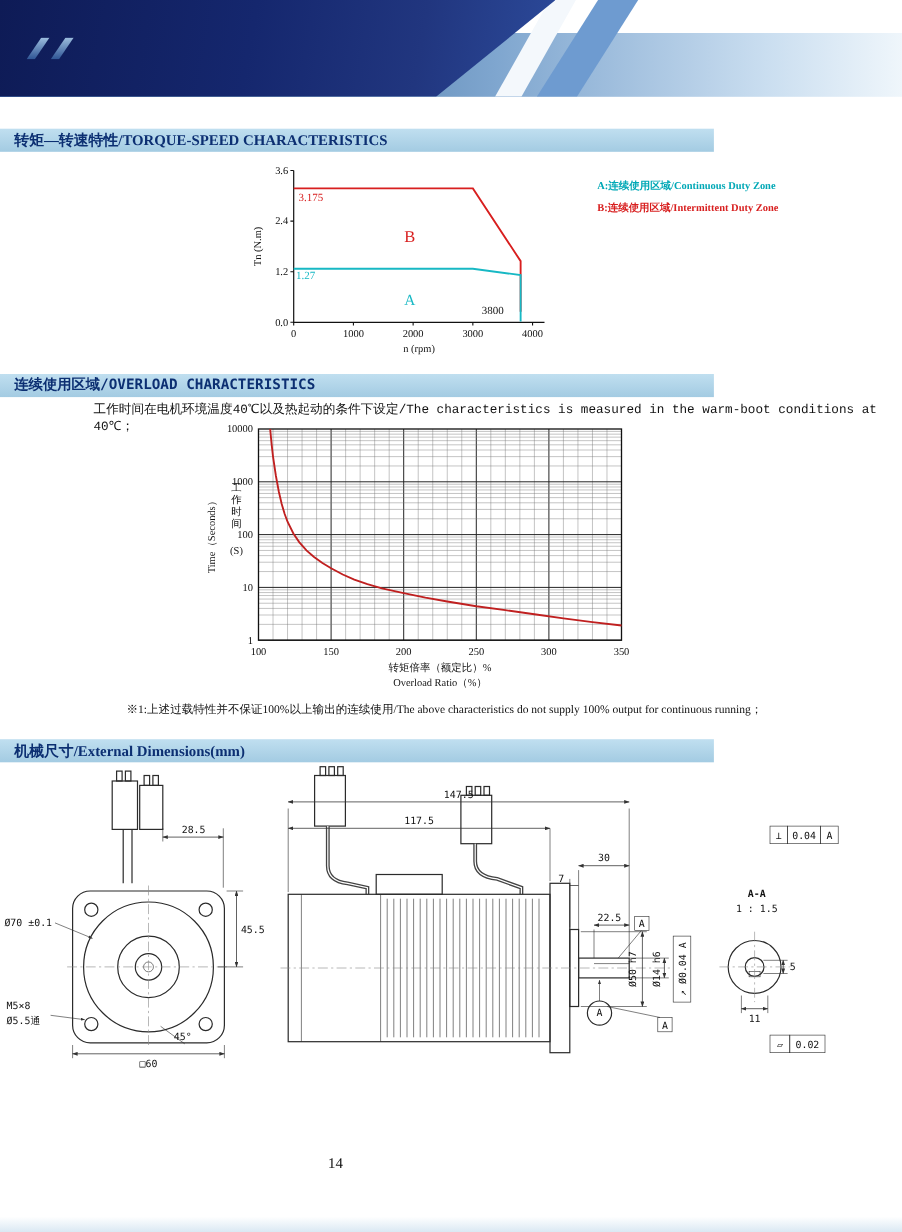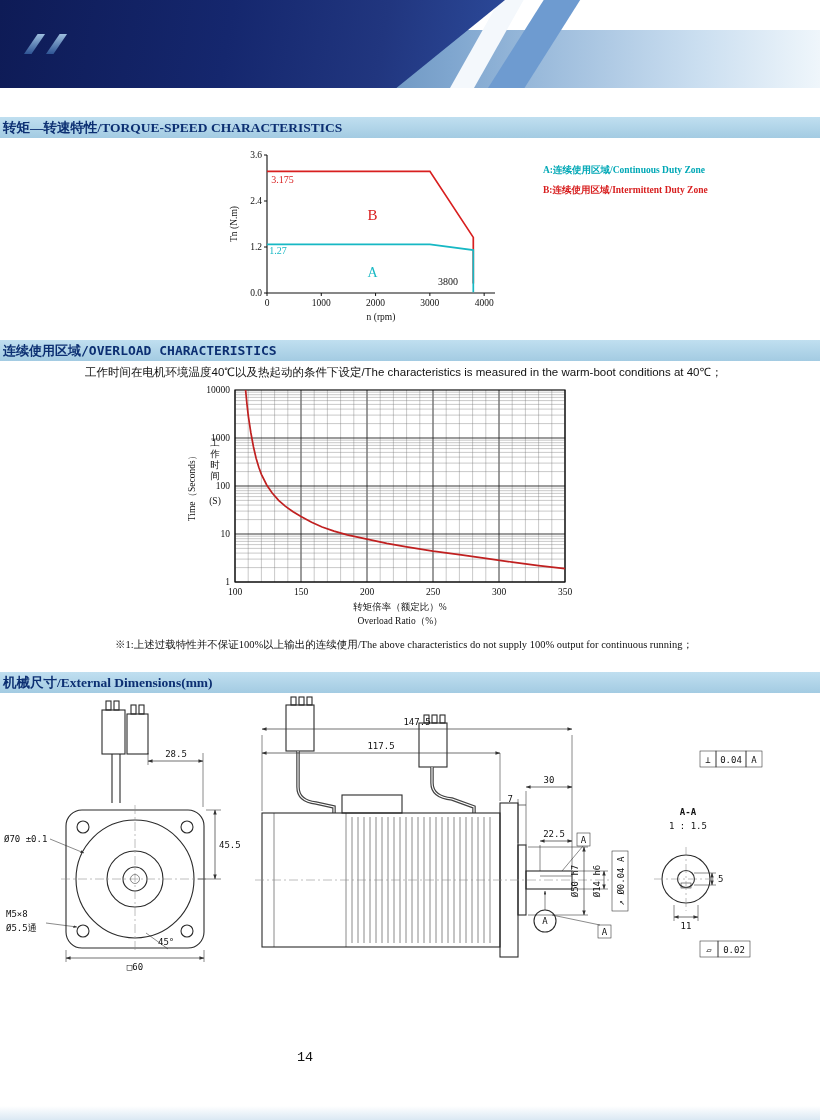--- a/index.html
+++ b/index.html
@@ -15,44 +15,44 @@
   .hdr-slash{position:absolute;top:0;height:88px}
   .hdr-slash-white{left:450px;width:80px;background:#f4f8fc;clip-path:polygon(62% 0,92% 0,30% 100%,0 100%)}
   .hdr-slash-light{left:488px;width:96px;background:#6e9bd0;clip-path:polygon(58% 0,96% 0,38% 100%,0 100%)}
   .hdr-dark{position:absolute;top:0;left:0;width:505px;height:88px;
     background:linear-gradient(100deg,#0e1b56 0%,#15276e 45%,#21367f 75%,#2c4a9a 100%);
     clip-path:polygon(0 0,100% 0,78.5% 100%,0 100%)}
   .hdr-mini{position:absolute;background:linear-gradient(180deg,#9dbede,#2e5494)}
   .m1{left:24px;top:34px;width:34px;height:20px;clip-path:polygon(40% 0,62% 0,22% 100%,0 100%)}
   .m2{left:46px;top:34px;width:34px;height:20px;clip-path:polygon(40% 0,62% 0,22% 100%,0 100%)}
   
-  .bar{position:absolute;left:0;width:820px;height:21px;background:linear-gradient(#c0dff0,#a3cbe2);
-    color:#0c2f72;font-weight:bold;font-size:13.5px;line-height:21px;padding-left:3px}
+  .bar{position:absolute;left:0;width:649px;height:21px;background:linear-gradient(#c0dff0,#a3cbe2);
+    color:#0c2f72;font-weight:bold;font-size:13.5px;line-height:21px;padding-left:13px}
   .bar-serif{font-family:"Liberation Serif",serif}
   .bar-mono{font-family:"DejaVu Sans Mono",monospace;font-size:13px}
   #bar-torque{top:117px}
   #bar-overload{top:340px}
   #bar-dims{top:672px}
   
   #torque-chart{position:absolute;left:225px;top:143px}
   #overload-chart{position:absolute;left:175px;top:382px}
   .legend{position:absolute;left:543px;top:160px;font-family:"Liberation Serif",serif;
     font-weight:bold;font-size:9.5px;line-height:20px;white-space:nowrap}
   .legend .la{color:#00a8b6}
   .legend .lb{color:#d81f1f}
-  #cond{position:absolute;left:85px;top:364px;font-family:Liberation Sans, sans-serif;font-size:11.5px;color:#111}
+  #cond{position:absolute;left:85px;top:364px;font-family:Liberation Mono, monospace;font-size:11.5px;color:#111}
   .note{position:absolute;font-family:Liberation Serif, serif;font-size:10.5px;color:#111;white-space:nowrap}
   #note1{left:115px;top:638px}
   #note2{left:45px;top:654px}
   #dim-svg{position:absolute;left:0;top:695px}
   .fnote{position:absolute;left:30px;top:1012px;width:775px;font-family:"Liberation Serif",serif;
     font-size:11.5px;color:#111;line-height:1.5}
   .fnote .l2{padding-left:20px}
   .pageno{position:absolute;left:0;top:1050px;width:610px;text-align:center;
-    font-family:Liberation Mono, monospace;font-size:13.5px;color:#111}
+    font-family:Liberation Serif, serif;font-size:13.5px;color:#111}
   
   svg text.tk{font-size:9.5px;fill:#111;font-family:"Liberation Serif",serif}
   svg text.d{font-size:9px;fill:#111;font-family:"DejaVu Sans Mono",monospace}
   svg .ol{fill:none;stroke:#2b2b2b;stroke-width:1.1}
   svg .thin{fill:none;stroke:#2b2b2b;stroke-width:.55}
   svg .dim{fill:none;stroke:#333;stroke-width:.7}
   svg .cl{fill:none;stroke:#888;stroke-width:.55;stroke-dasharray:9 3 2 3}
 </style>
 </head>
 <body>

